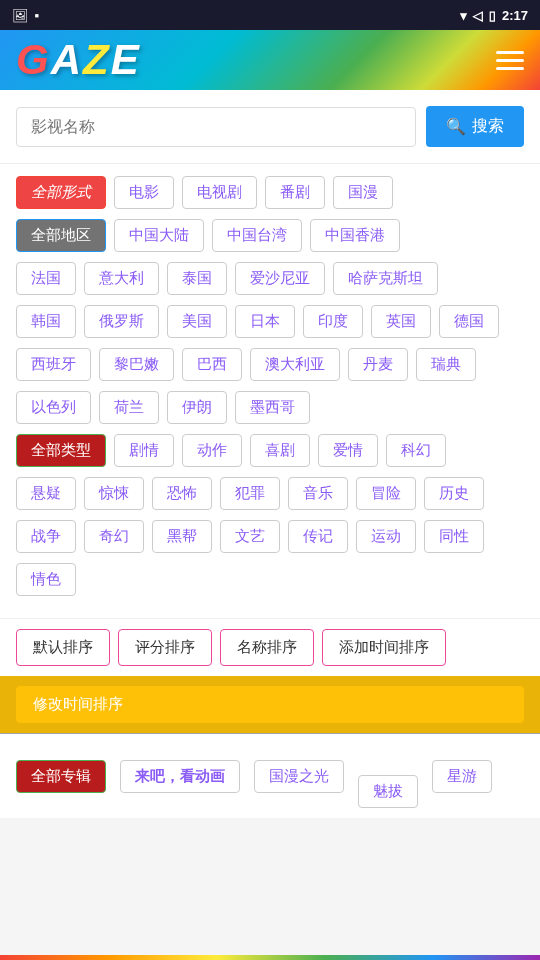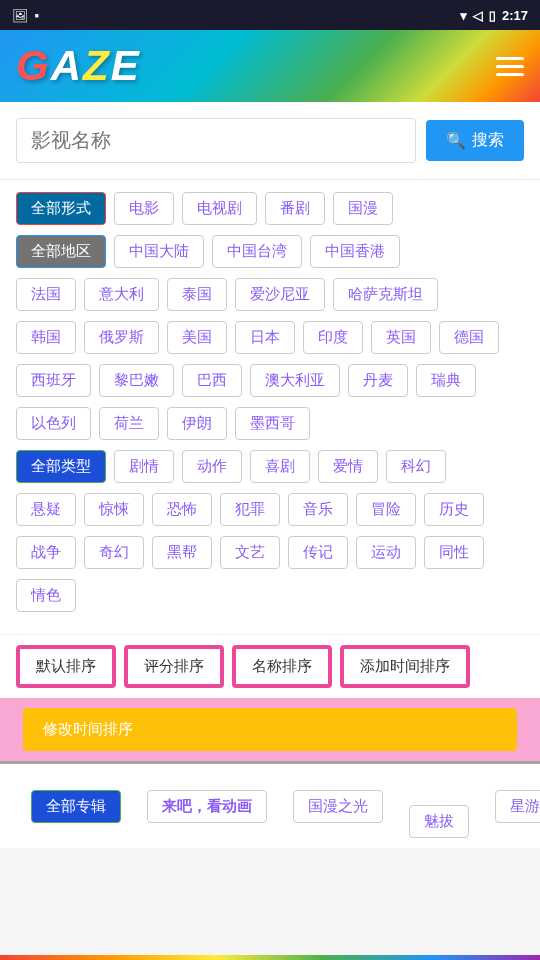--- a/index.html
+++ b/index.html
@@ -21,21 +21,21 @@
       padding: 0 12px;
       color: white;
       font-size: 13px;
     }
     .status-left { display: flex; gap: 6px; align-items: center; }
     .status-right { display: flex; align-items: center; gap: 6px; font-weight: bold; }
 
     
     .header {
       background: linear-gradient(135deg, #2196F3 0%, #00BCD4 40%, #4CAF50 65%, #CDDC39 80%, #FF9800 90%, #F44336 100%);
-      height: 72px;
+      height: 60px;
       display: flex;
       align-items: center;
       justify-content: space-between;
       padding: 1px 16px;
     }
     .logo {
       font-size: 42px;
       font-weight: 900;
       color: white;
       text-shadow: 2px 2px 4px rgba(0,0,0,0.3);
@@ -67,21 +67,21 @@
       display: flex;
       gap: 10px;
       align-items: center;
       border-bottom: 1px solid #eee;
     }
     .search-input {
       flex: 1;
       border: 1px solid #ddd;
       border-radius: 4px;
       padding: 10px 14px;
-      font-size: 20px;
+      font-size: 16px;
       color: #999;
       outline: none;
     }
     .search-button {
       background: #2196F3;
       color: white;
       border: none;
       border-radius: 4px;
       padding: 10px 20px;
       font-size: 16px;
@@ -105,69 +105,70 @@
     .tag {
       border: 1px solid #ccc;
       border-radius: 4px;
       padding: 6px 14px;
       font-size: 15px;
       color: #8b5cf6;
       cursor: pointer;
       background: white;
     }
     .tag.active-red {
-      background: #0369a1;
+      background: #ef4444;
       color: white;
       border-color: #f44336;
+      font-style: italic;
     }
     .tag.active-blue {
       background: #737373;
       color: white;
       border-color: #2196F3;
     }
     .tag.active-green {
-      background: #1d4ed8;
+      background: #b91c1c;
       color: white;
       border-color: #4CAF50;
     }
 
     
     .sort-section {
       background: white;
       padding: 10px 16px;
       display: flex;
       flex-wrap: wrap;
       gap: 8px;
       border-top: 1px solid #f0f0f0;
     }
     .sort-tag {
-      border: 4px solid #ec4899;
+      border: 1px solid #ec4899;
       border-radius: 4px;
       padding: 8px 16px;
       font-size: 15px;
       color: #333;
       cursor: pointer;
       background: white;
     }
     .sort-tag.active-yellow {
       background: #FFC107;
       color: white;
       border-color: #FFC107;
     }
 
     
     .special-section {
       background: white;
-      padding: 10px 31px;
+      padding: 10px 16px;
       display: flex;
       flex-wrap: nowrap;
-      gap: 26px;
+      gap: 14px;
       align-items: center;
       overflow-x: hidden;
-      border-top: 3px solid #a3a3a3;
+      border-top: 1px solid #a3a3a3;
     }
 
     
     .bottom-bar {
       height: 5px;
       background: linear-gradient(to right, #f44336, #FF9800, #FFEB3B, #4CAF50, #2196F3, #9C27B0);
       position: fixed;
       bottom: 0;
       width: 540px;
     }
@@ -293,21 +294,21 @@
 
 </div>
 
 <div class="sort-section">
   <div class="sort-tag">默认排序</div>
   <div class="sort-tag">评分排序</div>
   <div class="sort-tag">名称排序</div>
   <div class="sort-tag">添加时间排序</div>
 </div>
 
-<div style="background:#f9a8d4;padding:10px 23px;">
+<div style="background:#eab308;padding:10px 16px;">
   <div class="sort-tag active-yellow">修改时间排序</div>
 </div>
 
 <div class="special-section">
   <div class="tag active-green" style="white-space:nowrap;">全部专辑</div>
   <div class="tag" style="white-space:nowrap;font-weight:bold;">来吧，看动画</div>
   <div class="tag" style="white-space:nowrap;">国漫之光</div>
   <div class="tag" style="white-space:nowrap;margin-top:31px;">魅拔</div>
   <div class="tag" style="white-space:nowrap;">星游</div>
 </div>

